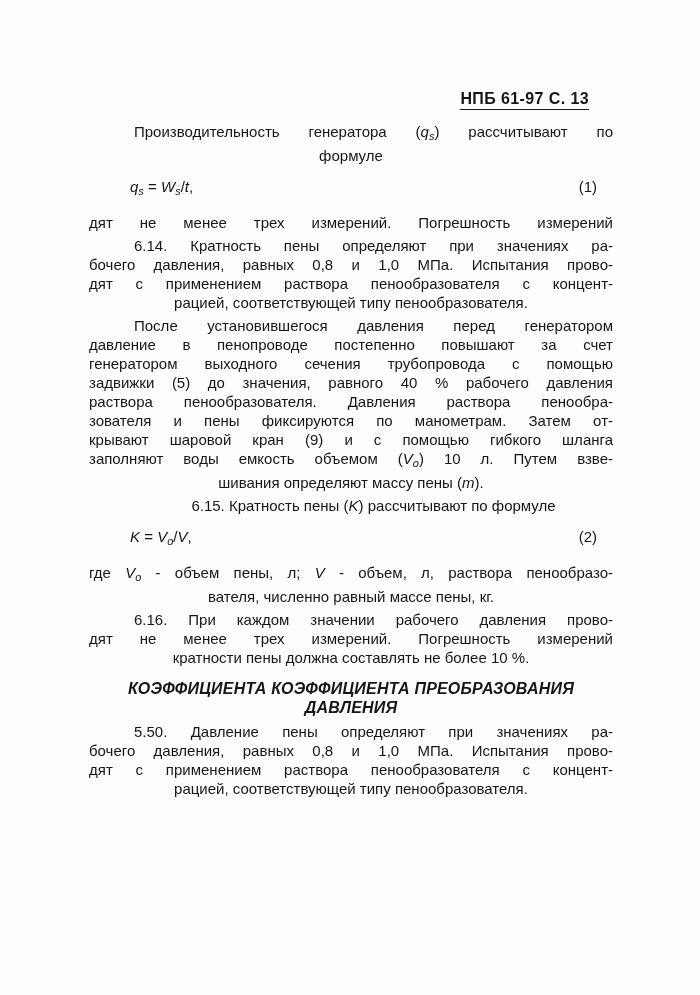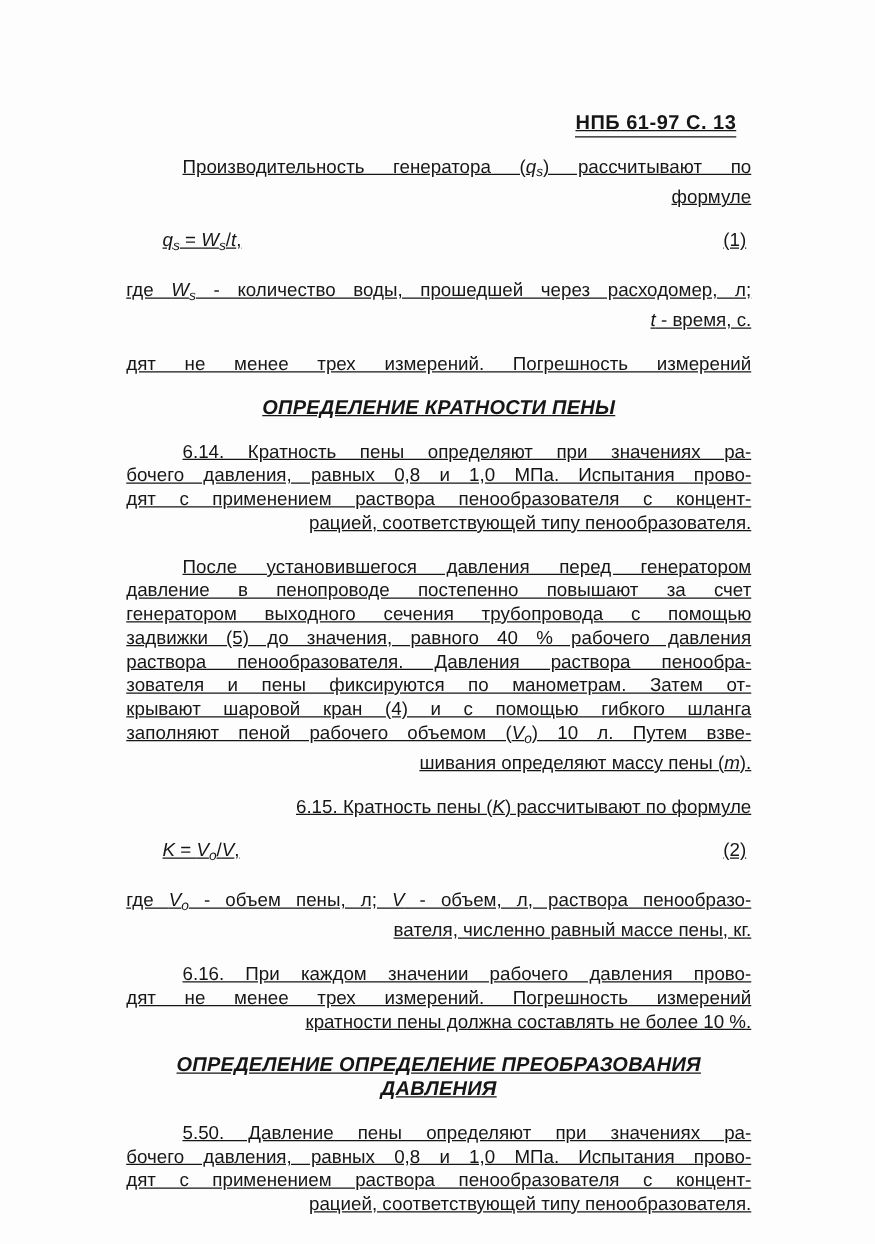--- a/index.html
+++ b/index.html
@@ -7,42 +7,41 @@
     width:700px;height:995px;
     background:#fdfdfd;
     color:#161616;
     font-family:"Liberation Sans", sans-serif;
     overflow:hidden;
   }
   .page{
     box-sizing:border-box;
     width:684px;height:995px;
     padding:90px 83px 0 85px;
-    text-decoration:underline;
   }
   .doc-header{
     text-align:right;
     margin-bottom:14px;
     padding-right:12px;
   }
   .doc-header .hdr{
     font-weight:bold;
     font-size:16px;
     letter-spacing:0.4px;
     border-bottom:1.6px solid #161616;
     padding-bottom:2px;
     white-space:nowrap;
   }
   .content{
     width:532px;
     font-size:15px;
     line-height:19px;
   }
-  .para{margin:16px;}
-  .line{text-align:right; hyphens:none;}
+  .para{margin:4px;}
+  .line{text-align:center; hyphens:none;}
   .line.just{text-align:justify; text-align-last:justify;}
   .line.ind{text-indent:45px;}
   .it{font-style:italic;}
   .sub{font-size:11px; vertical-align:-3px;}
   .formula{
     display:flex;
     justify-content:space-between;
     align-items:baseline;
     margin:12px 0;
   }
@@ -68,64 +67,57 @@
   <div class="content">
       <div class="para">
         <div class="line just ind"><span>Производительность генератора (</span><span class="it">q</span><span class="it sub">s</span><span>) рассчитывают по</span></div>
         <div class="line"><span>формуле</span></div>
       </div>
       <div class="formula">
         <span class="expr"><span class="it">q</span><span class="it sub">s</span><span> = </span><span class="it">W</span><span class="it sub">s</span><span>/</span><span class="it">t</span><span>,</span></span>
         <span class="fnum">(1)</span>
       </div>
       <div class="para">
-        <div class="line just"><span>где </span><span class="it">W</span><span class="it sub">s</span><span> - количество воды, прошедшей через расходомер, л;</span></div>
-        <div class="line"><span class="it">t</span><span> - время, с.</span></div>
-      </div>
-      <div class="para">
         <div class="line just"><span>дят не менее трех измерений. Погрешность измерений</span></div>
-      </div>
-      <div class="heading h1">
-        <div class="hline">ОПРЕДЕЛЕНИЕ КРАТНОСТИ ПЕНЫ</div>
       </div>
       <div class="para">
         <div class="line just ind"><span>6.14. Кратность пены определяют при значениях ра-</span></div>
         <div class="line just"><span>бочего давления, равных 0,8 и 1,0 МПа. Испытания прово-</span></div>
         <div class="line just"><span>дят с применением раствора пенообразователя с концент-</span></div>
         <div class="line"><span>рацией, соответствующей типу пенообразователя.</span></div>
       </div>
       <div class="para">
         <div class="line just ind"><span>После установившегося давления перед генератором</span></div>
         <div class="line just"><span>давление в пенопроводе постепенно повышают за счет</span></div>
         <div class="line just"><span>генератором выходного сечения трубопровода с помощью</span></div>
         <div class="line just"><span>задвижки (5) до значения, равного 40 % рабочего давления</span></div>
         <div class="line just"><span>раствора пенообразователя. Давления раствора пенообра-</span></div>
         <div class="line just"><span>зователя и пены фиксируются по манометрам. Затем от-</span></div>
-        <div class="line just"><span>крывают шаровой кран (4) и с помощью гибкого шланга</span></div>
-        <div class="line just"><span>заполняют пеной рабочего объемом (</span><span class="it">V</span><span class="it sub">o</span><span>) 10 л. Путем взве-</span></div>
+        <div class="line just"><span>крывают шаровой кран (9) и с помощью гибкого шланга</span></div>
+        <div class="line just"><span>заполняют воды емкость объемом (</span><span class="it">V</span><span class="it sub">o</span><span>) 10 л. Путем взве-</span></div>
         <div class="line"><span>шивания определяют массу пены (</span><span class="it">m</span><span>).</span></div>
       </div>
       <div class="para">
         <div class="line ind"><span>6.15. Кратность пены (</span><span class="it">K</span><span>) рассчитывают по формуле</span></div>
       </div>
       <div class="formula">
         <span class="expr"><span class="it">K</span><span> = </span><span class="it">V</span><span class="it sub">o</span><span>/</span><span class="it">V</span><span>,</span></span>
         <span class="fnum">(2)</span>
       </div>
       <div class="para">
         <div class="line just"><span>где </span><span class="it">V</span><span class="it sub">o</span><span> - объем пены, л; </span><span class="it">V</span><span> - объем, л, раствора пенообразо-</span></div>
         <div class="line"><span>вателя, численно равный массе пены, кг.</span></div>
       </div>
       <div class="para">
         <div class="line just ind"><span>6.16. При каждом значении рабочего давления прово-</span></div>
         <div class="line just"><span>дят не менее трех измерений. Погрешность измерений</span></div>
         <div class="line"><span>кратности пены должна составлять не более 10 %.</span></div>
       </div>
       <div class="heading h2">
-        <div class="hline">ОПРЕДЕЛЕНИЕ ОПРЕДЕЛЕНИЕ ПРЕОБРАЗОВАНИЯ</div>
+        <div class="hline">КОЭФФИЦИЕНТА КОЭФФИЦИЕНТА ПРЕОБРАЗОВАНИЯ</div>
         <div class="hline">ДАВЛЕНИЯ</div>
       </div>
       <div class="para">
         <div class="line just ind"><span>5.50. Давление пены определяют при значениях ра-</span></div>
         <div class="line just"><span>бочего давления, равных 0,8 и 1,0 МПа. Испытания прово-</span></div>
         <div class="line just"><span>дят с применением раствора пенообразователя с концент-</span></div>
         <div class="line"><span>рацией, соответствующей типу пенообразователя.</span></div>
       </div>
     </div>
 </div>

